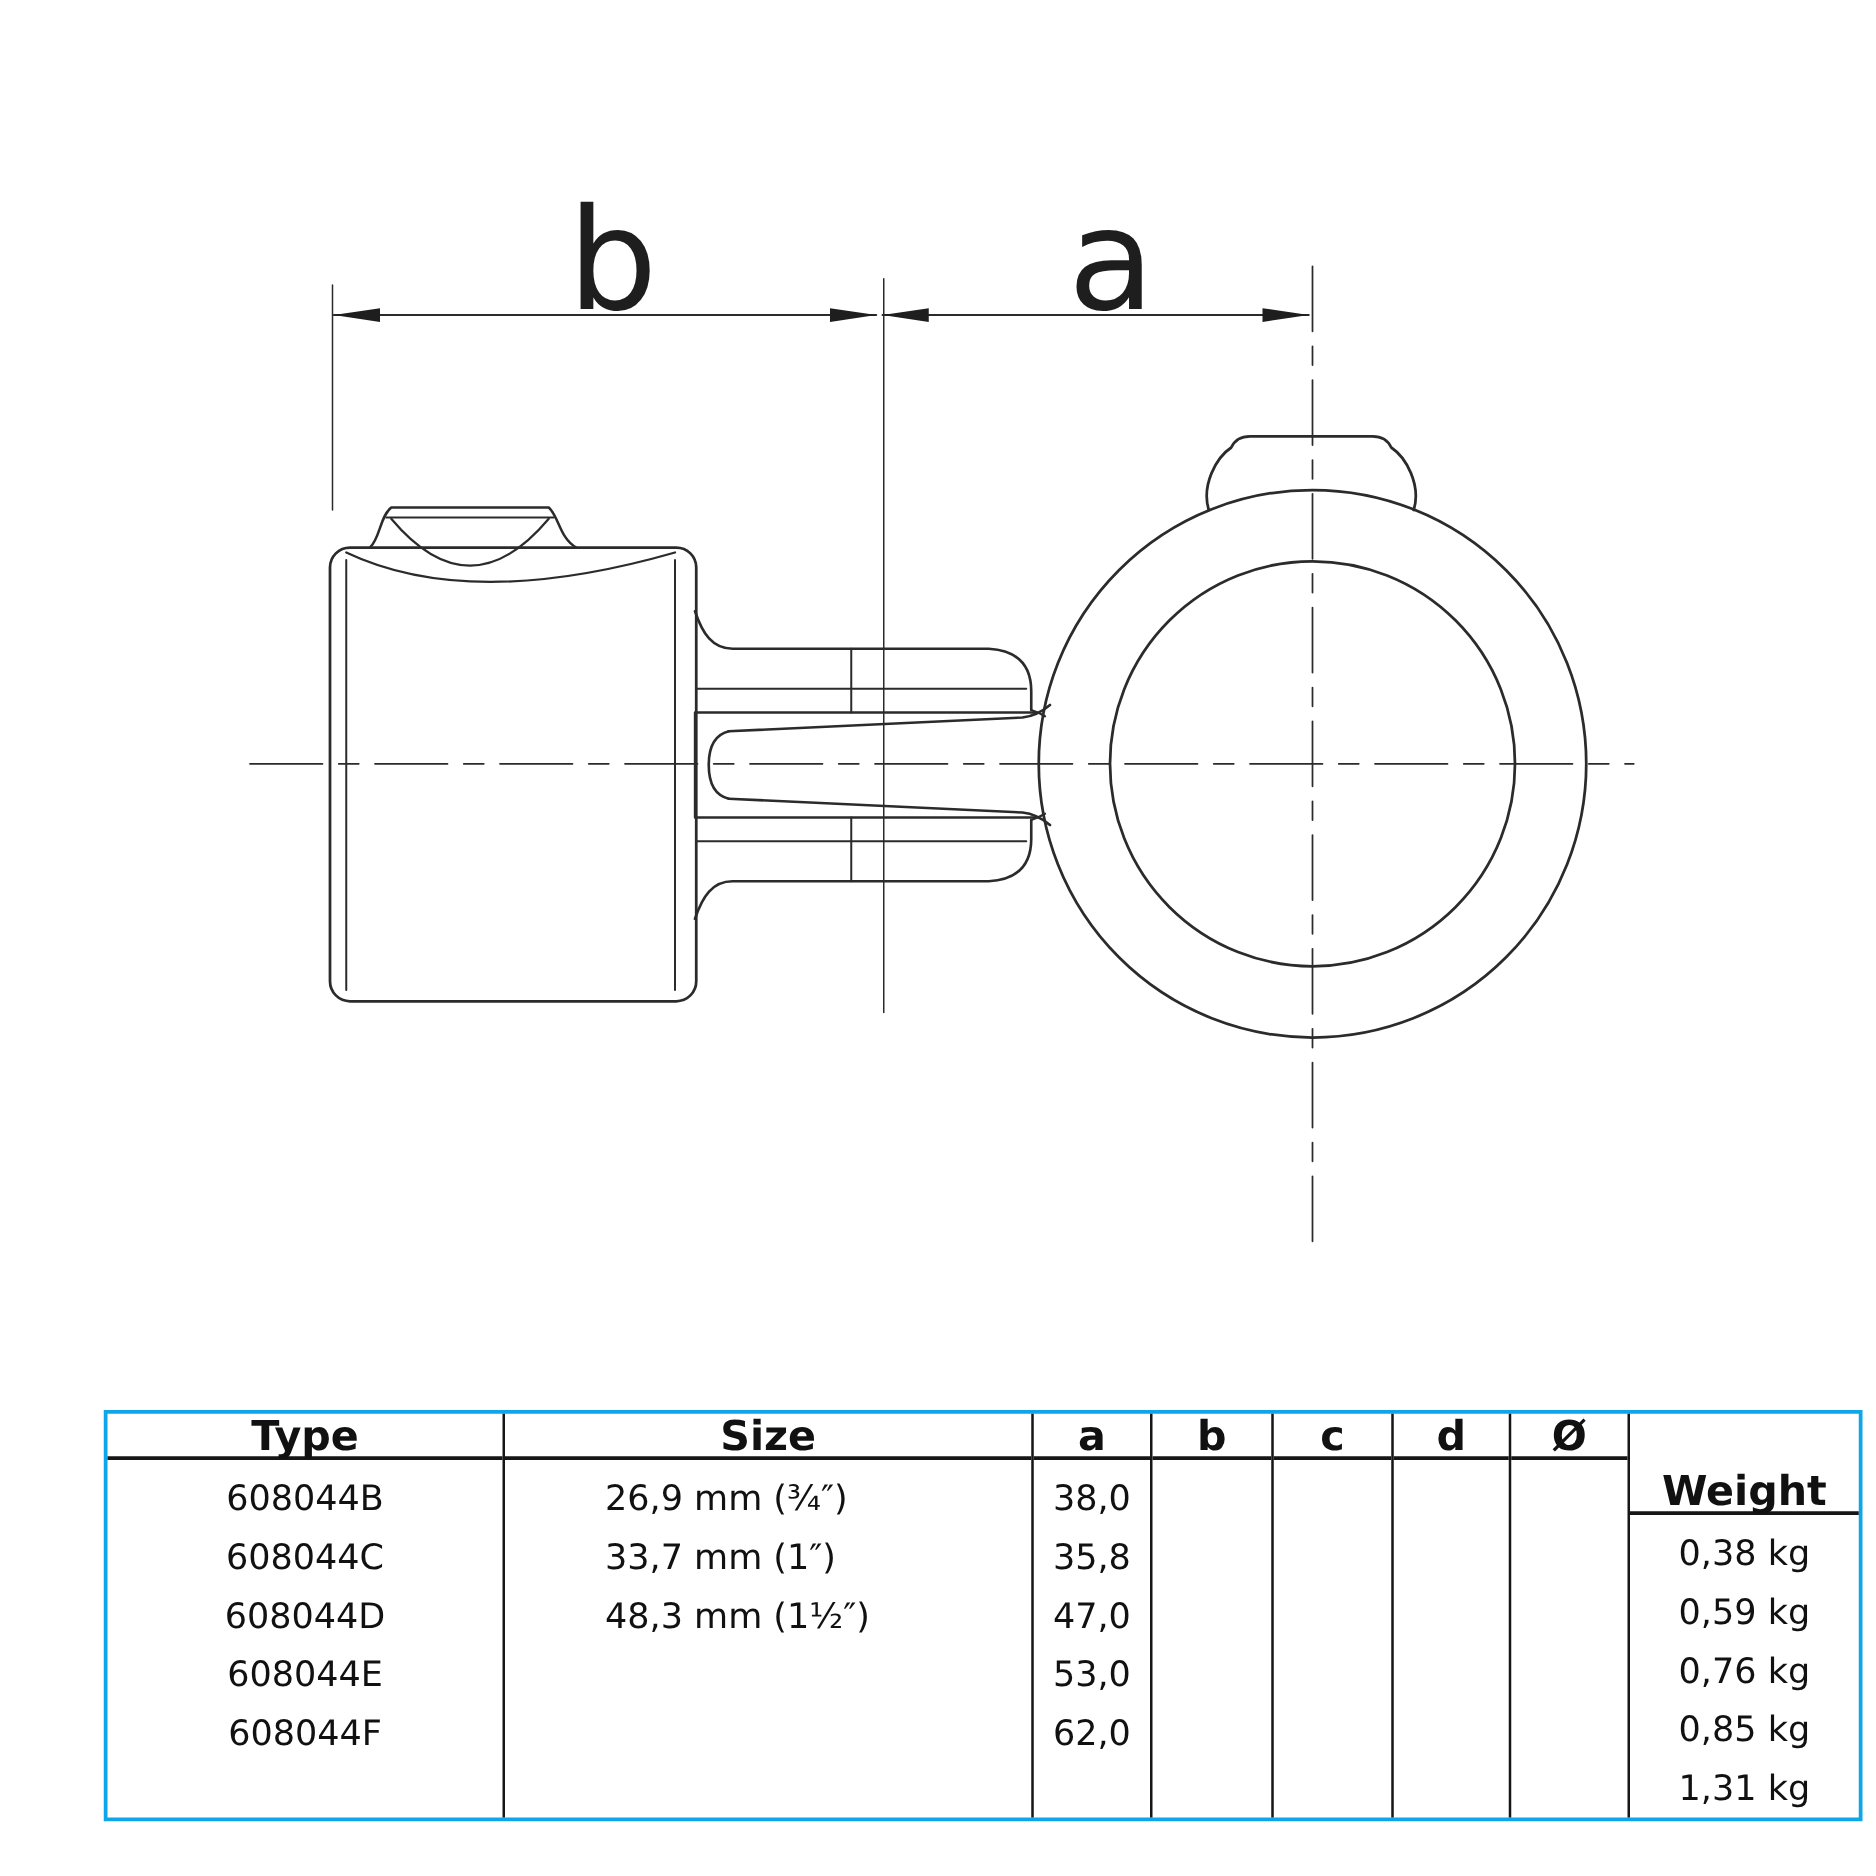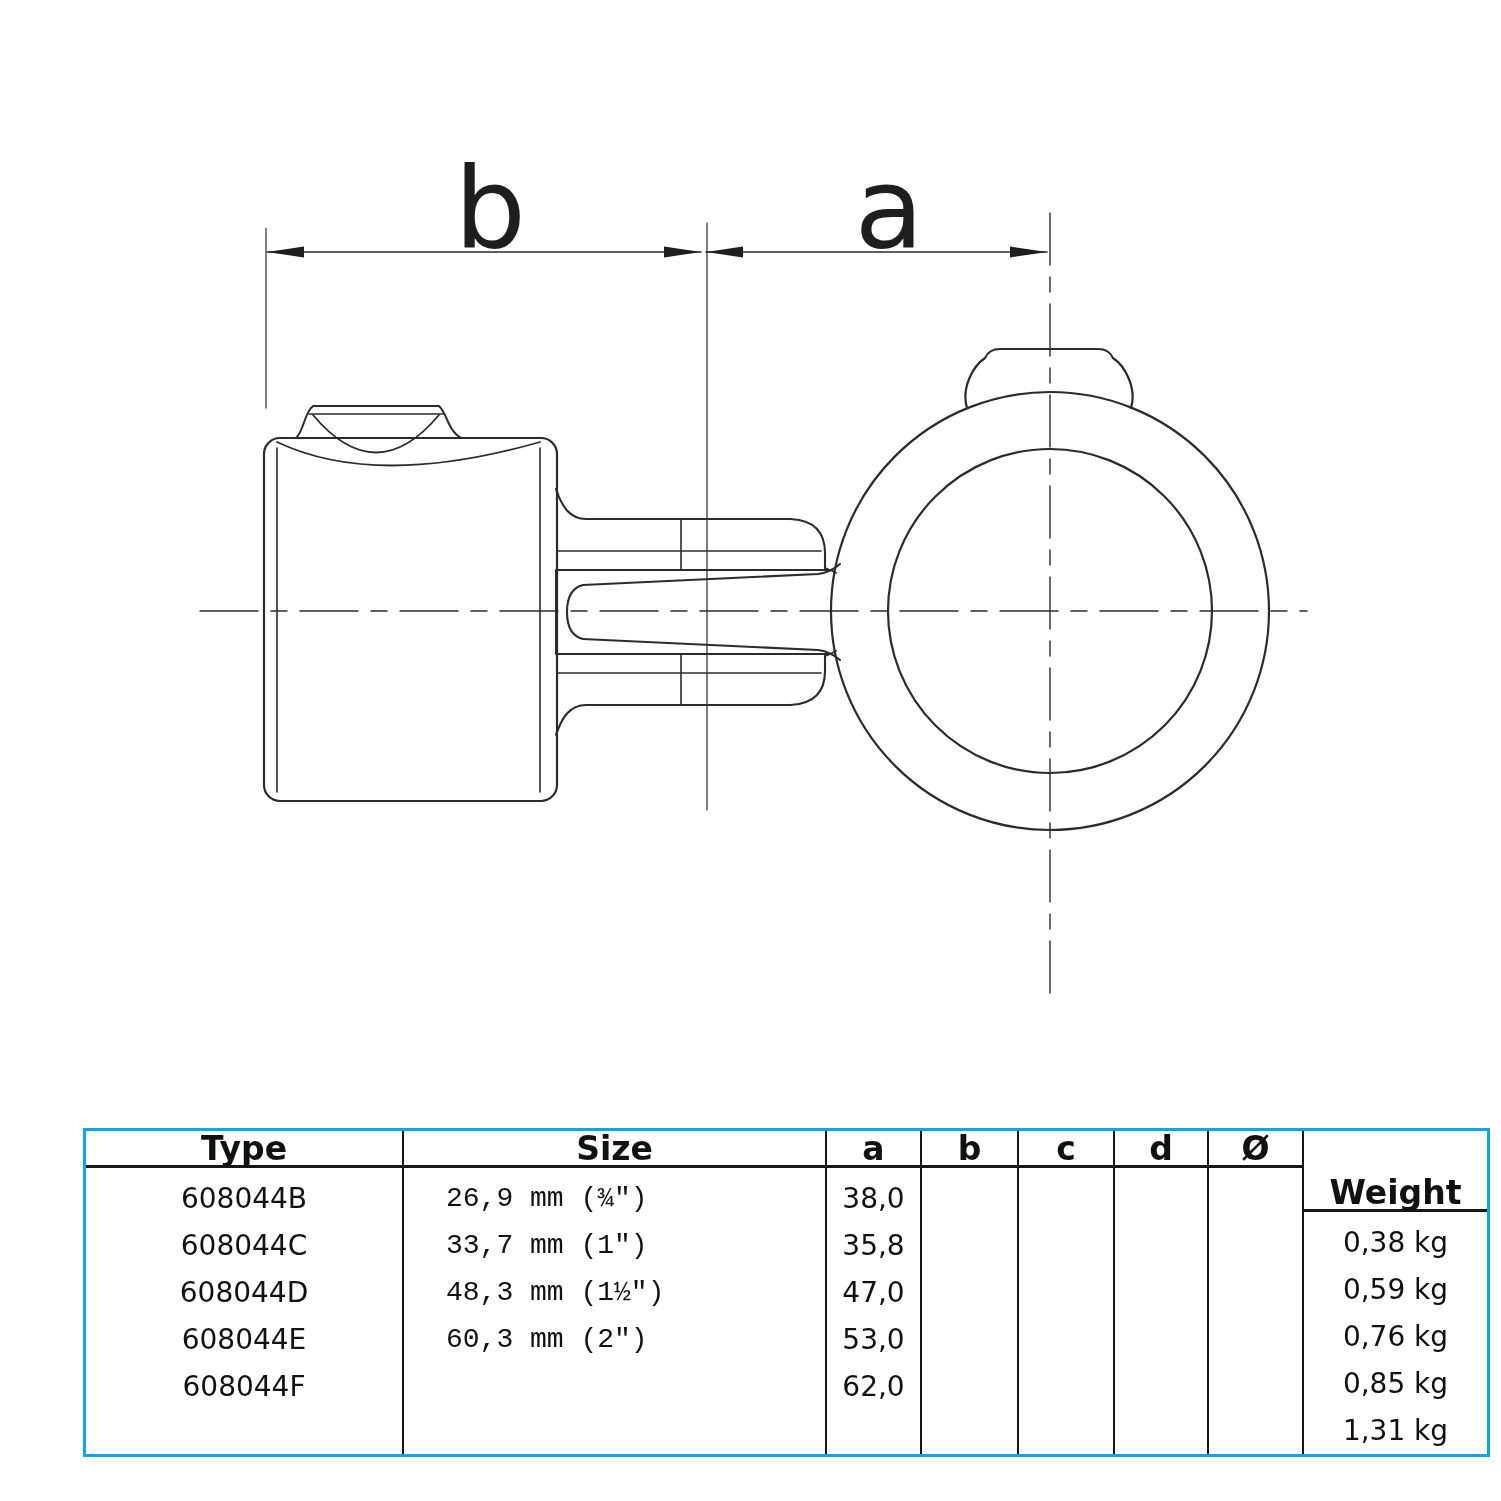--- a/index.html
+++ b/index.html
@@ -32,21 +32,21 @@
     font-weight:bold;font-size:33px;line-height:33px;
     display:flex;align-items:center;justify-content:center;
     box-sizing:border-box;
   }
   .cells{padding-top:7px;}
   .cell{
     height:47px;font-size:28px;
     display:flex;align-items:center;justify-content:center;
     white-space:nowrap;
   }
-  .col-size .cell{justify-content:flex-start;padding-left:42px;font-family:Liberation Mono, monospace;}
+  .col-size .cell{justify-content:flex-start;padding-left:80px;}
 </style>
 </head>
 <body>
 
 <div class="canvas">
 
   <svg class="drawing-svg" width="1501" height="1125" viewBox="0 0 1501 1125" fill="none" stroke="#2b2b2b" stroke-linecap="round" stroke-linejoin="round">
 
     <g>
       <path d="M200,611 H1307" stroke-width="1.4" stroke-dasharray="58 13 16 13"></path>
@@ -119,21 +119,20 @@
         <div class="cell">608044F</div>
       </div>
     </div>
 
     <div class="col col-size">
       <div class="th">Size</div>
       <div class="cells">
         <div class="cell">26,9 mm (¾″)</div>
         <div class="cell">33,7 mm (1″)</div>
         <div class="cell">48,3 mm (1½″)</div>
-        <div class="cell">60,3 mm (2″)</div>
       </div>
     </div>
 
     <div class="col">
       <div class="th">a</div>
       <div class="cells">
         <div class="cell">38,0</div>
         <div class="cell">35,8</div>
         <div class="cell">47,0</div>
         <div class="cell">53,0</div>

